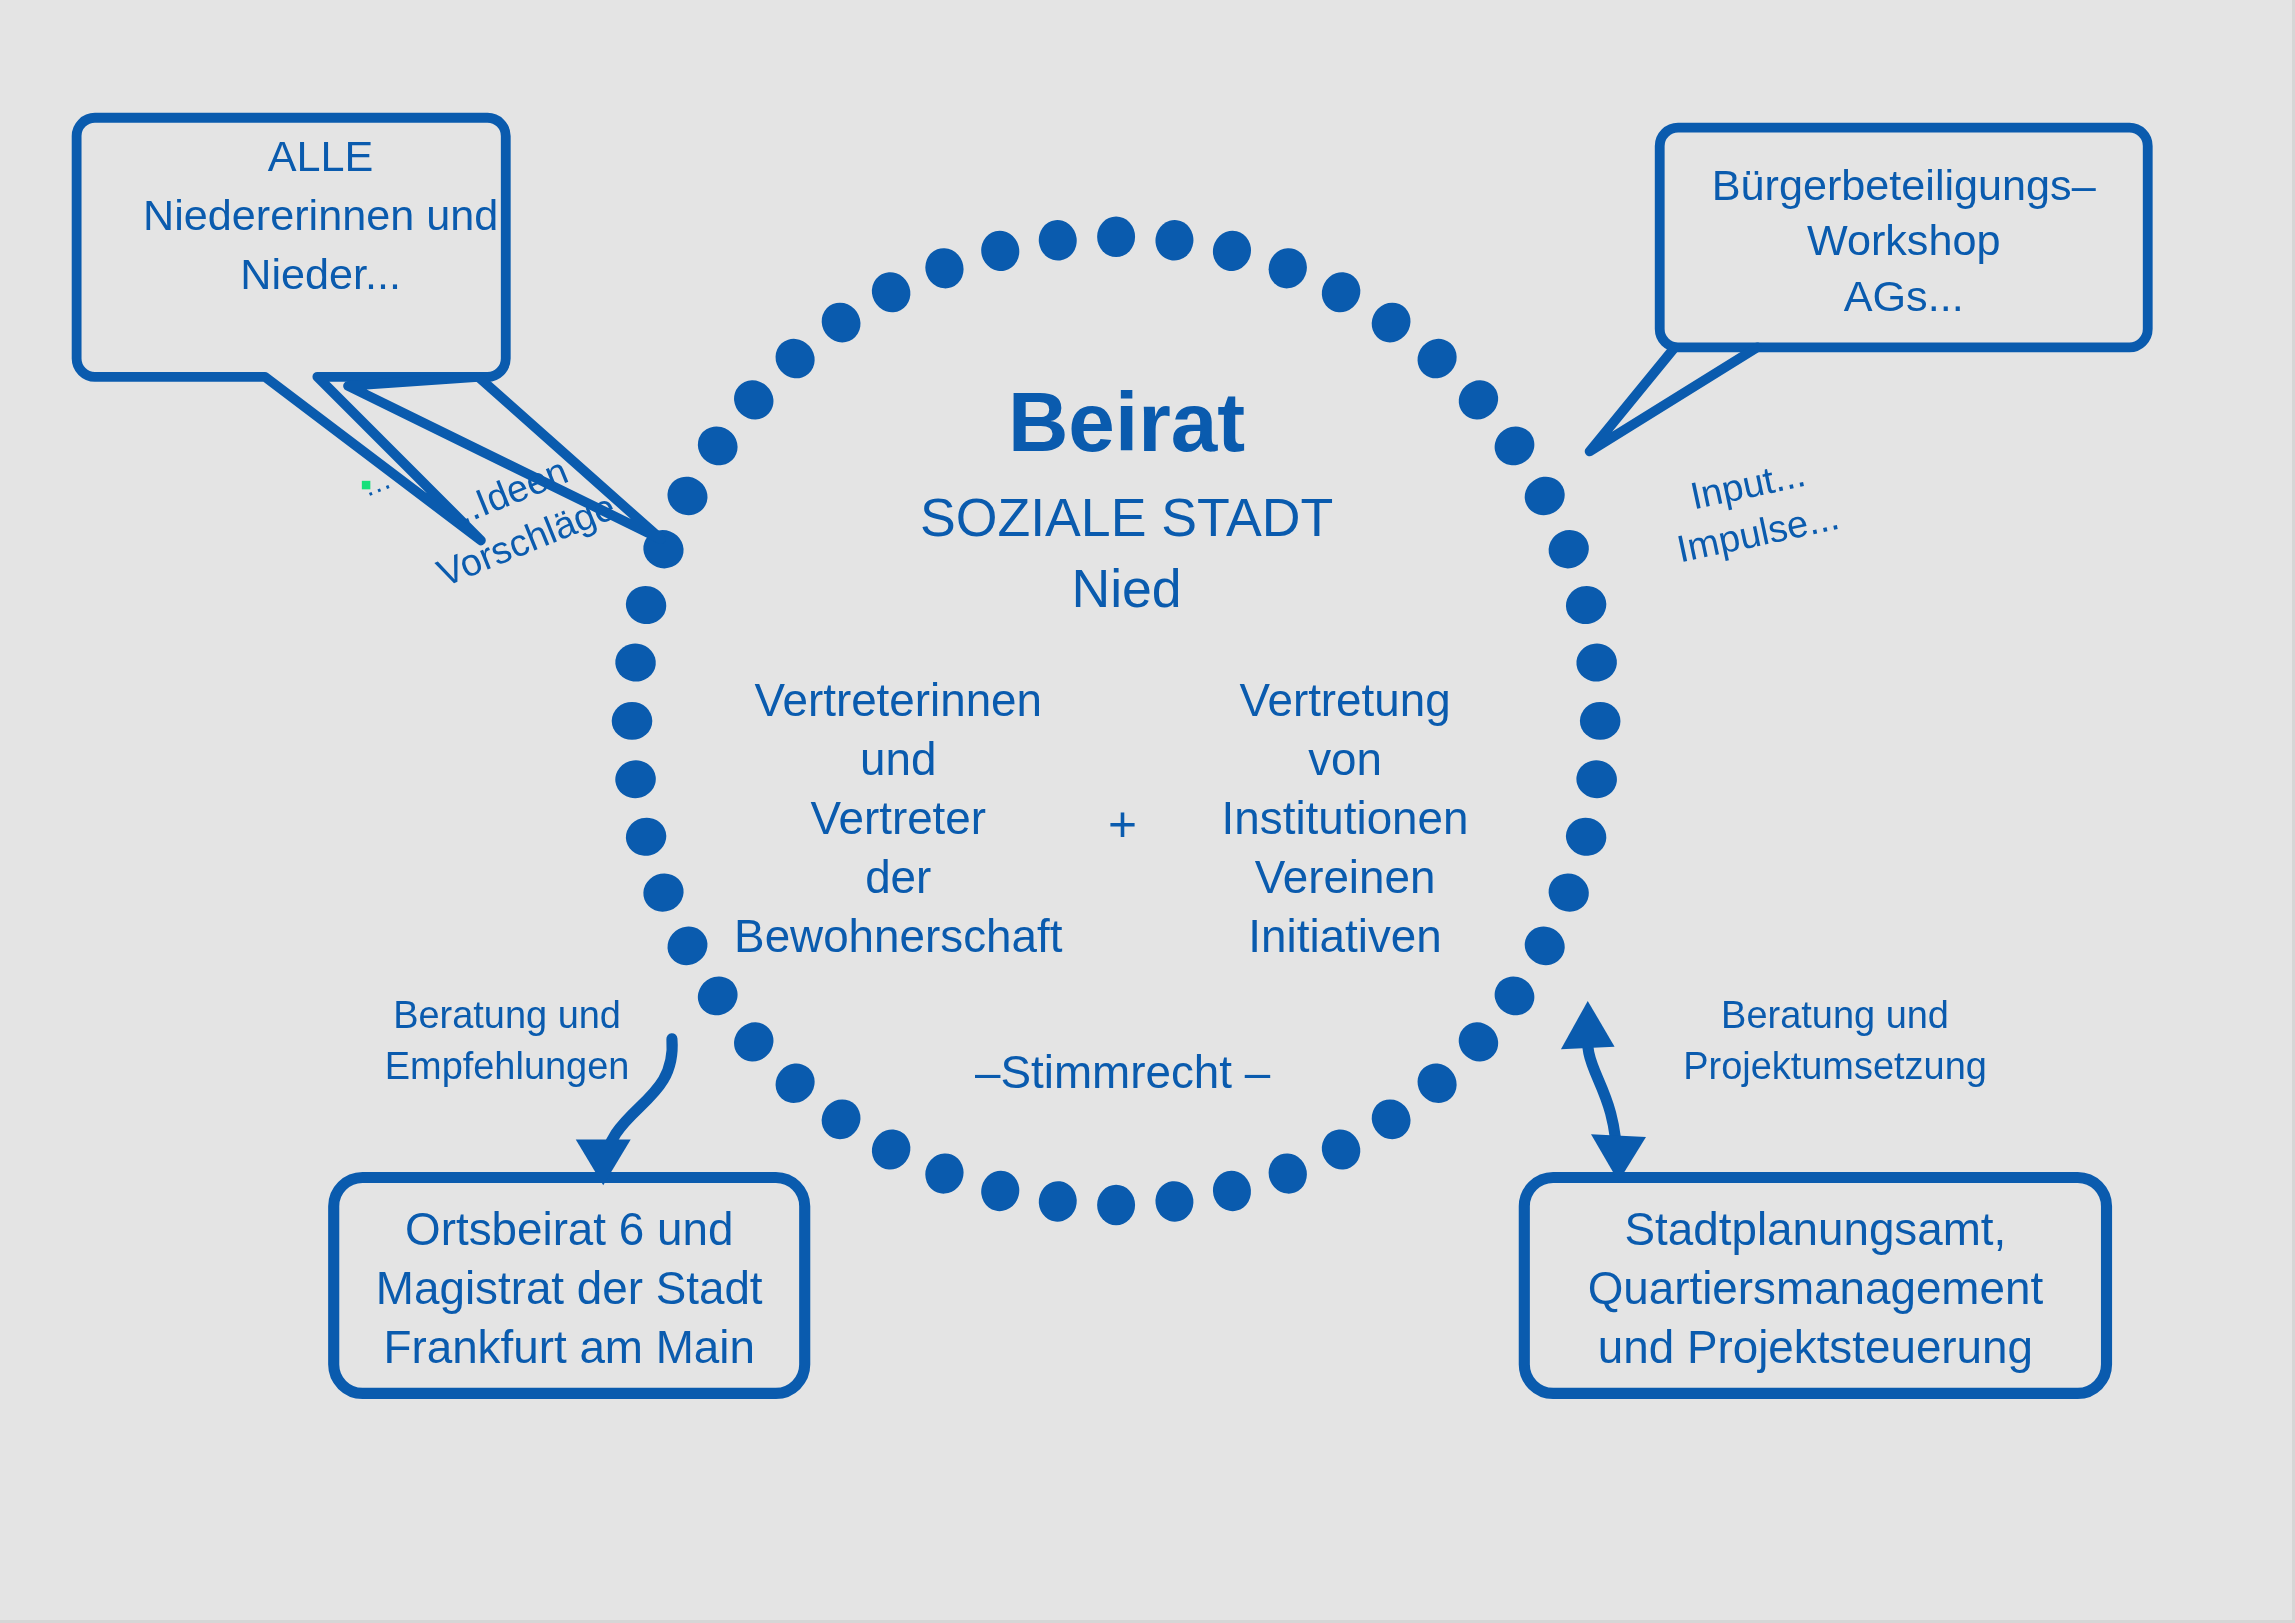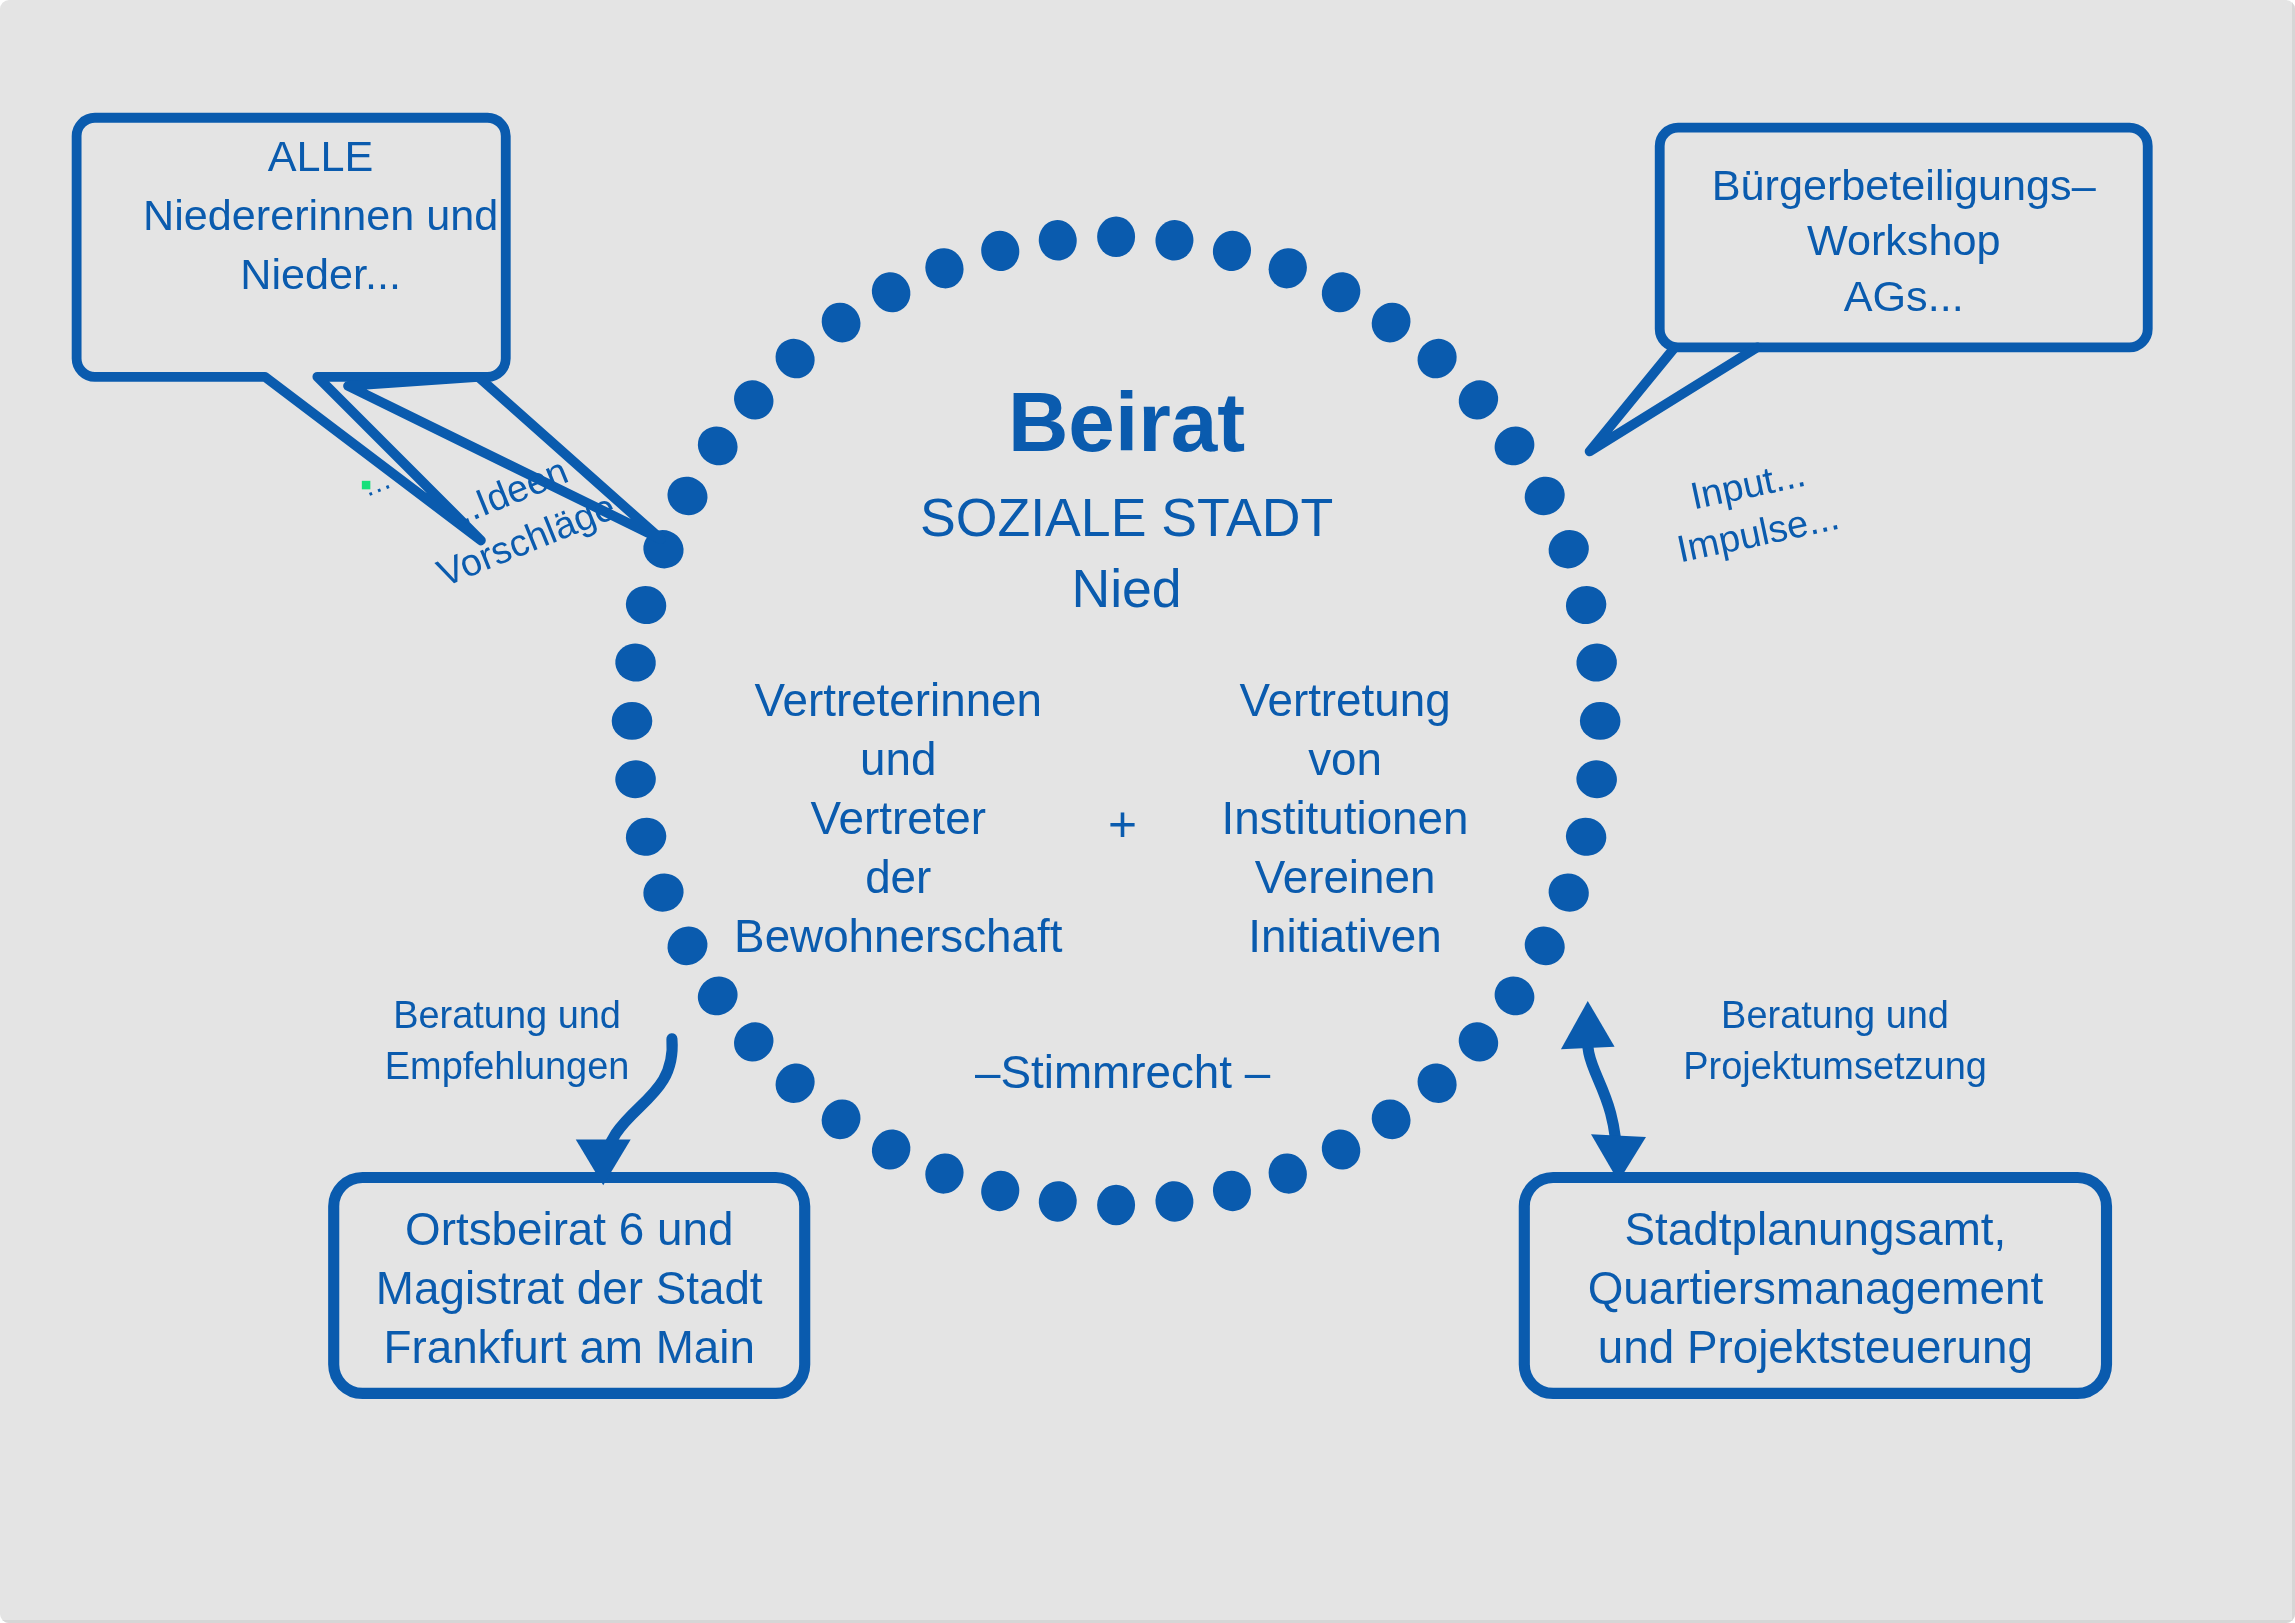--- a/index.html
+++ b/index.html
@@ -7,21 +7,20 @@
     padding: 0;
     background: #ffffff;
   }
   #stage {
     position: relative;
     width: 2295px;
     height: 1623px;
     background: #e4e4e4;
     font-family: "Liberation Sans", sans-serif;
     overflow: hidden;
-    border-radius: 9px;
   }
   #stage::after {
     content: "";
     position: absolute;
     inset: 0;
     border-right: 3.9px solid #d6d6d6;
     border-bottom: 3.9px solid #d6d6d6;
     pointer-events: none;
   }
   svg.layer {

